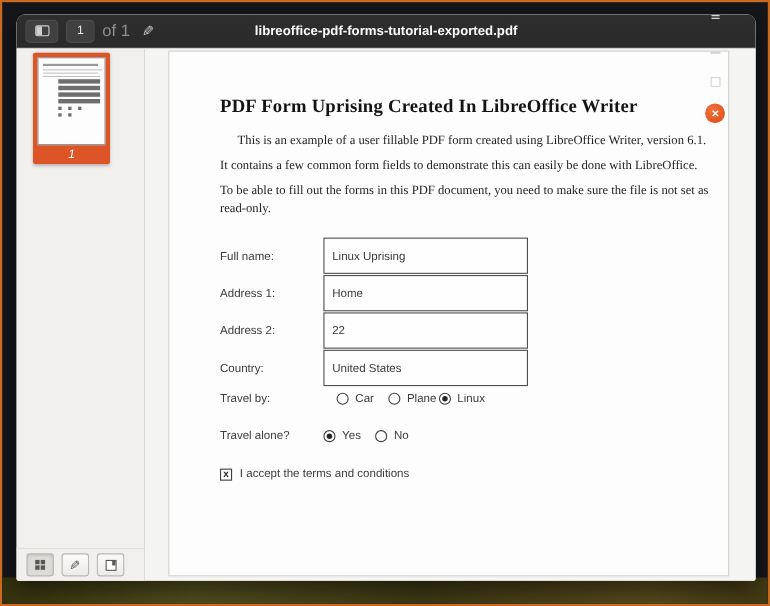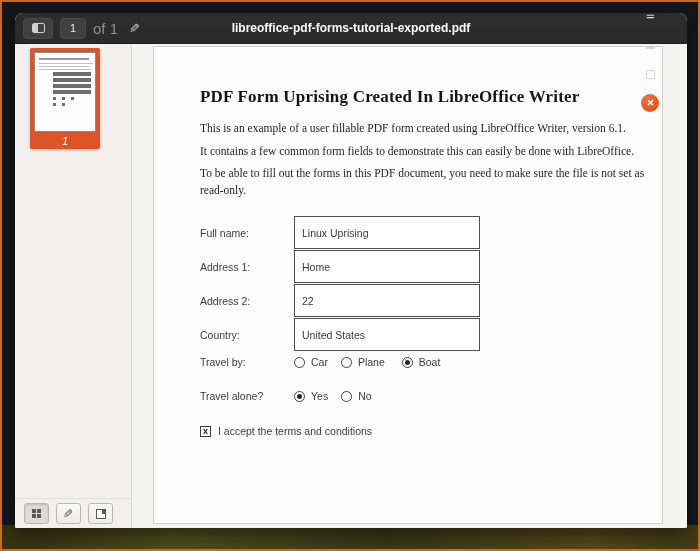--- a/index.html
+++ b/index.html
@@ -130,44 +130,44 @@
     background:#fdfdfd; border:1px solid #cfcfcd;
   }
   .doc-title {
     position:absolute; left:46px; top:40px; font-family:"Liberation Serif", serif;
     font-size:17px; font-weight:bold; color:#141414; letter-spacing:.2px;
   }
   .doc-p {
     position:absolute; left:46px; width:452px; font-family:"Liberation Serif", serif;
     font-size:11.5px; color:#1e1e1e; line-height:1.5;
   }
-  .p1 { top:73px; } .p2 { top:96px; } .p3 { top:118px; }
+  .p1 { top:73px;margin-left:16px; } .p2 { top:96px; } .p3 { top:118px; }
 
   .form-row { position:absolute; left:46px; display:flex; align-items:center; }
   .f-label { width:94px; font-size:10.5px; color:#3c3c3c; }
   .f-input {
     width:186px; height:33px; border:1px solid #4e4e4e; background:#fefefe;
     font-family:"Liberation Sans", sans-serif; font-size:10.5px; color:#3a3a3a;
     padding:0 7px; outline:none;
   }
   .r1 { top:169px; } .r2 { top:203px; } .r3 { top:237px; } .r4 { top:271px; }
-  .r5 { top:309px; } .r6 { top:343px; } .r7 { top:378px; }
+  .r5 { top:309px;gap:12px; } .r6 { top:343px; } .r7 { top:378px; }
 
   .radio-opts { display:flex; align-items:center; }
   .radio-opt { display:flex; align-items:center; gap:6px; margin-right:13px; cursor:pointer; }
   .radio {
     width:11px; height:11px; border:1.5px solid #3e3e3e; border-radius:50%;
     background:#fff; position:relative; flex:0 0 11px;
   }
   .radio.checked::after {
     content:""; position:absolute; left:2px; top:2px; right:2px; bottom:2px;
     background:#262626; border-radius:50%;
   }
   .opt-label { font-size:10.5px; color:#3c3c3c; }
-  .g1 .radio-opt:nth-child(2) { margin-right:17px; }
+  .g1 .radio-opt:nth-child(2) { margin-right:2px; }
 
   .checkbox {
     width:11px; height:11px; border:1px solid #3e3e3e; background:#fff;
     display:flex; align-items:center; justify-content:center; margin-right:7px; cursor:pointer;
   }
   .checkbox .mark { font-size:9px; font-weight:bold; color:#222; line-height:1; display:none; }
   .checkbox.checked .mark { display:block; }
 </style>
 </head>
 <body>
@@ -289,21 +289,21 @@
               <span class="radio-opt">
                 <span class="radio"></span>
                 <span class="opt-label">Car</span>
               </span>
               <span class="radio-opt">
                 <span class="radio"></span>
                 <span class="opt-label">Plane</span>
               </span>
               <span class="radio-opt">
                 <span class="radio checked"></span>
-                <span class="opt-label">Boat</span>
+                <span class="opt-label">Linux</span>
               </span>
             </div>
           </div>
 
           <div class="form-row r6">
             <span class="f-label">Travel alone?</span>
             <div class="radio-opts">
               <span class="radio-opt">
                 <span class="radio checked"></span>
                 <span class="opt-label">Yes</span>

